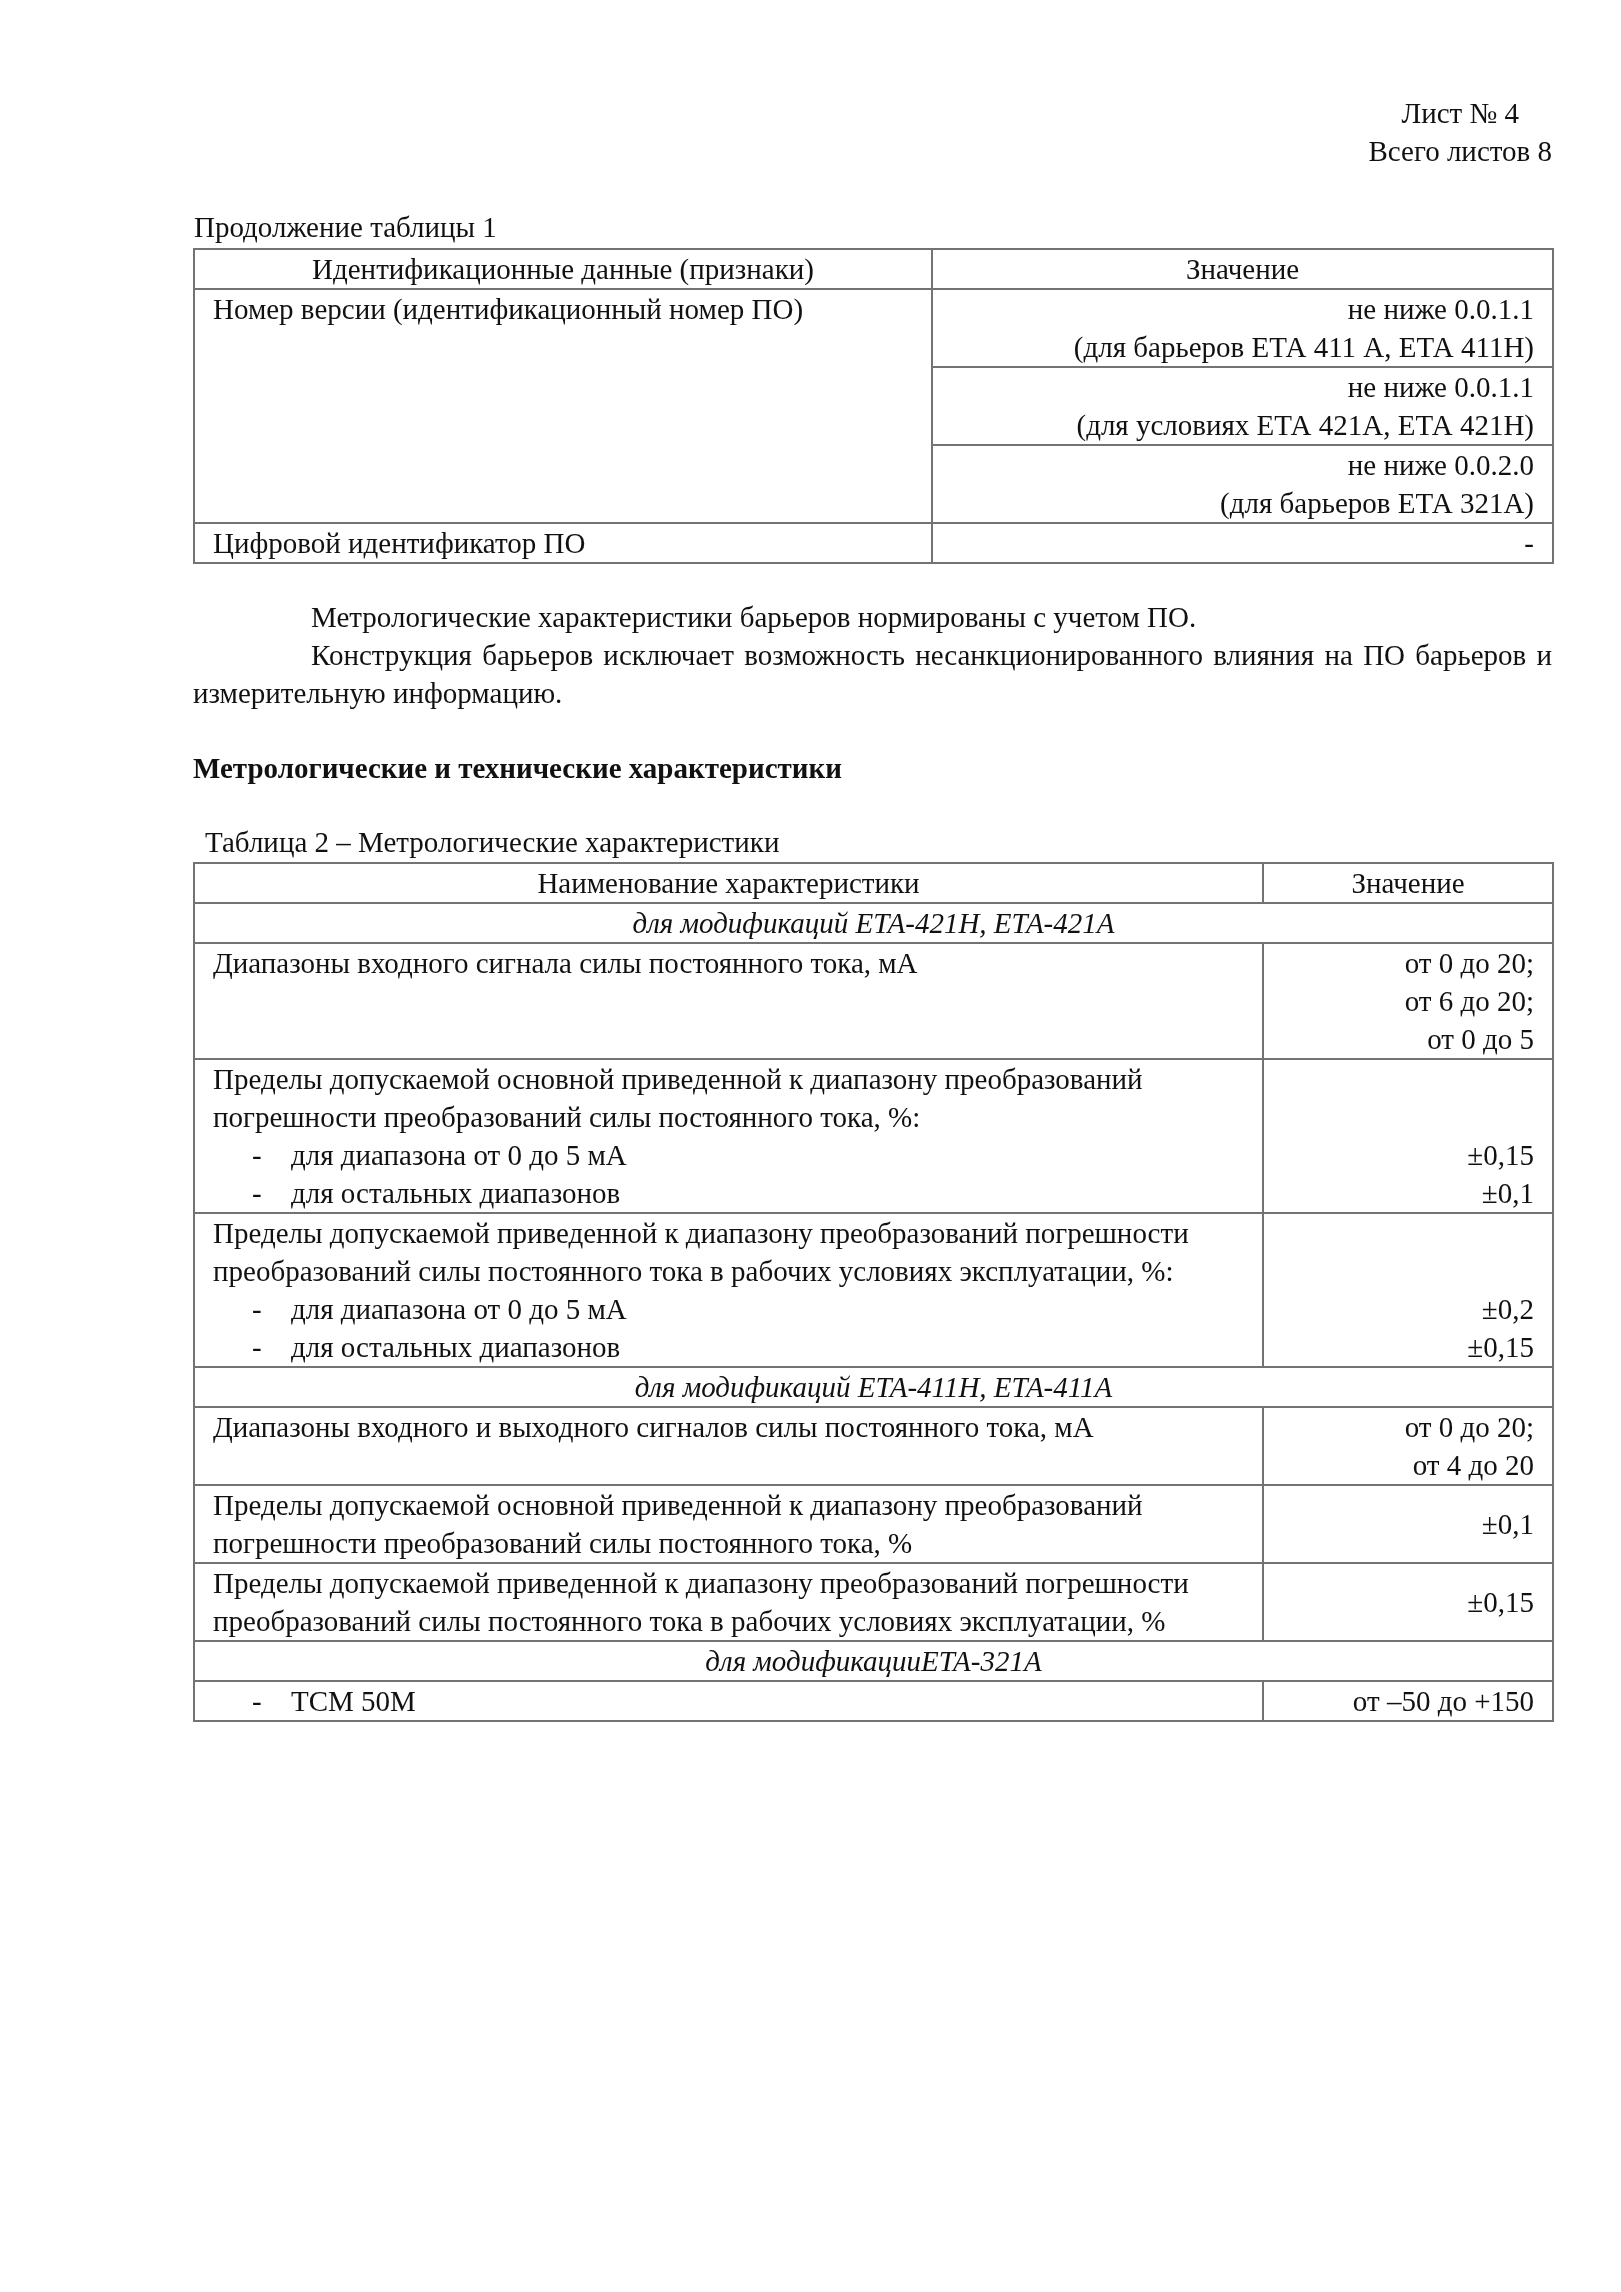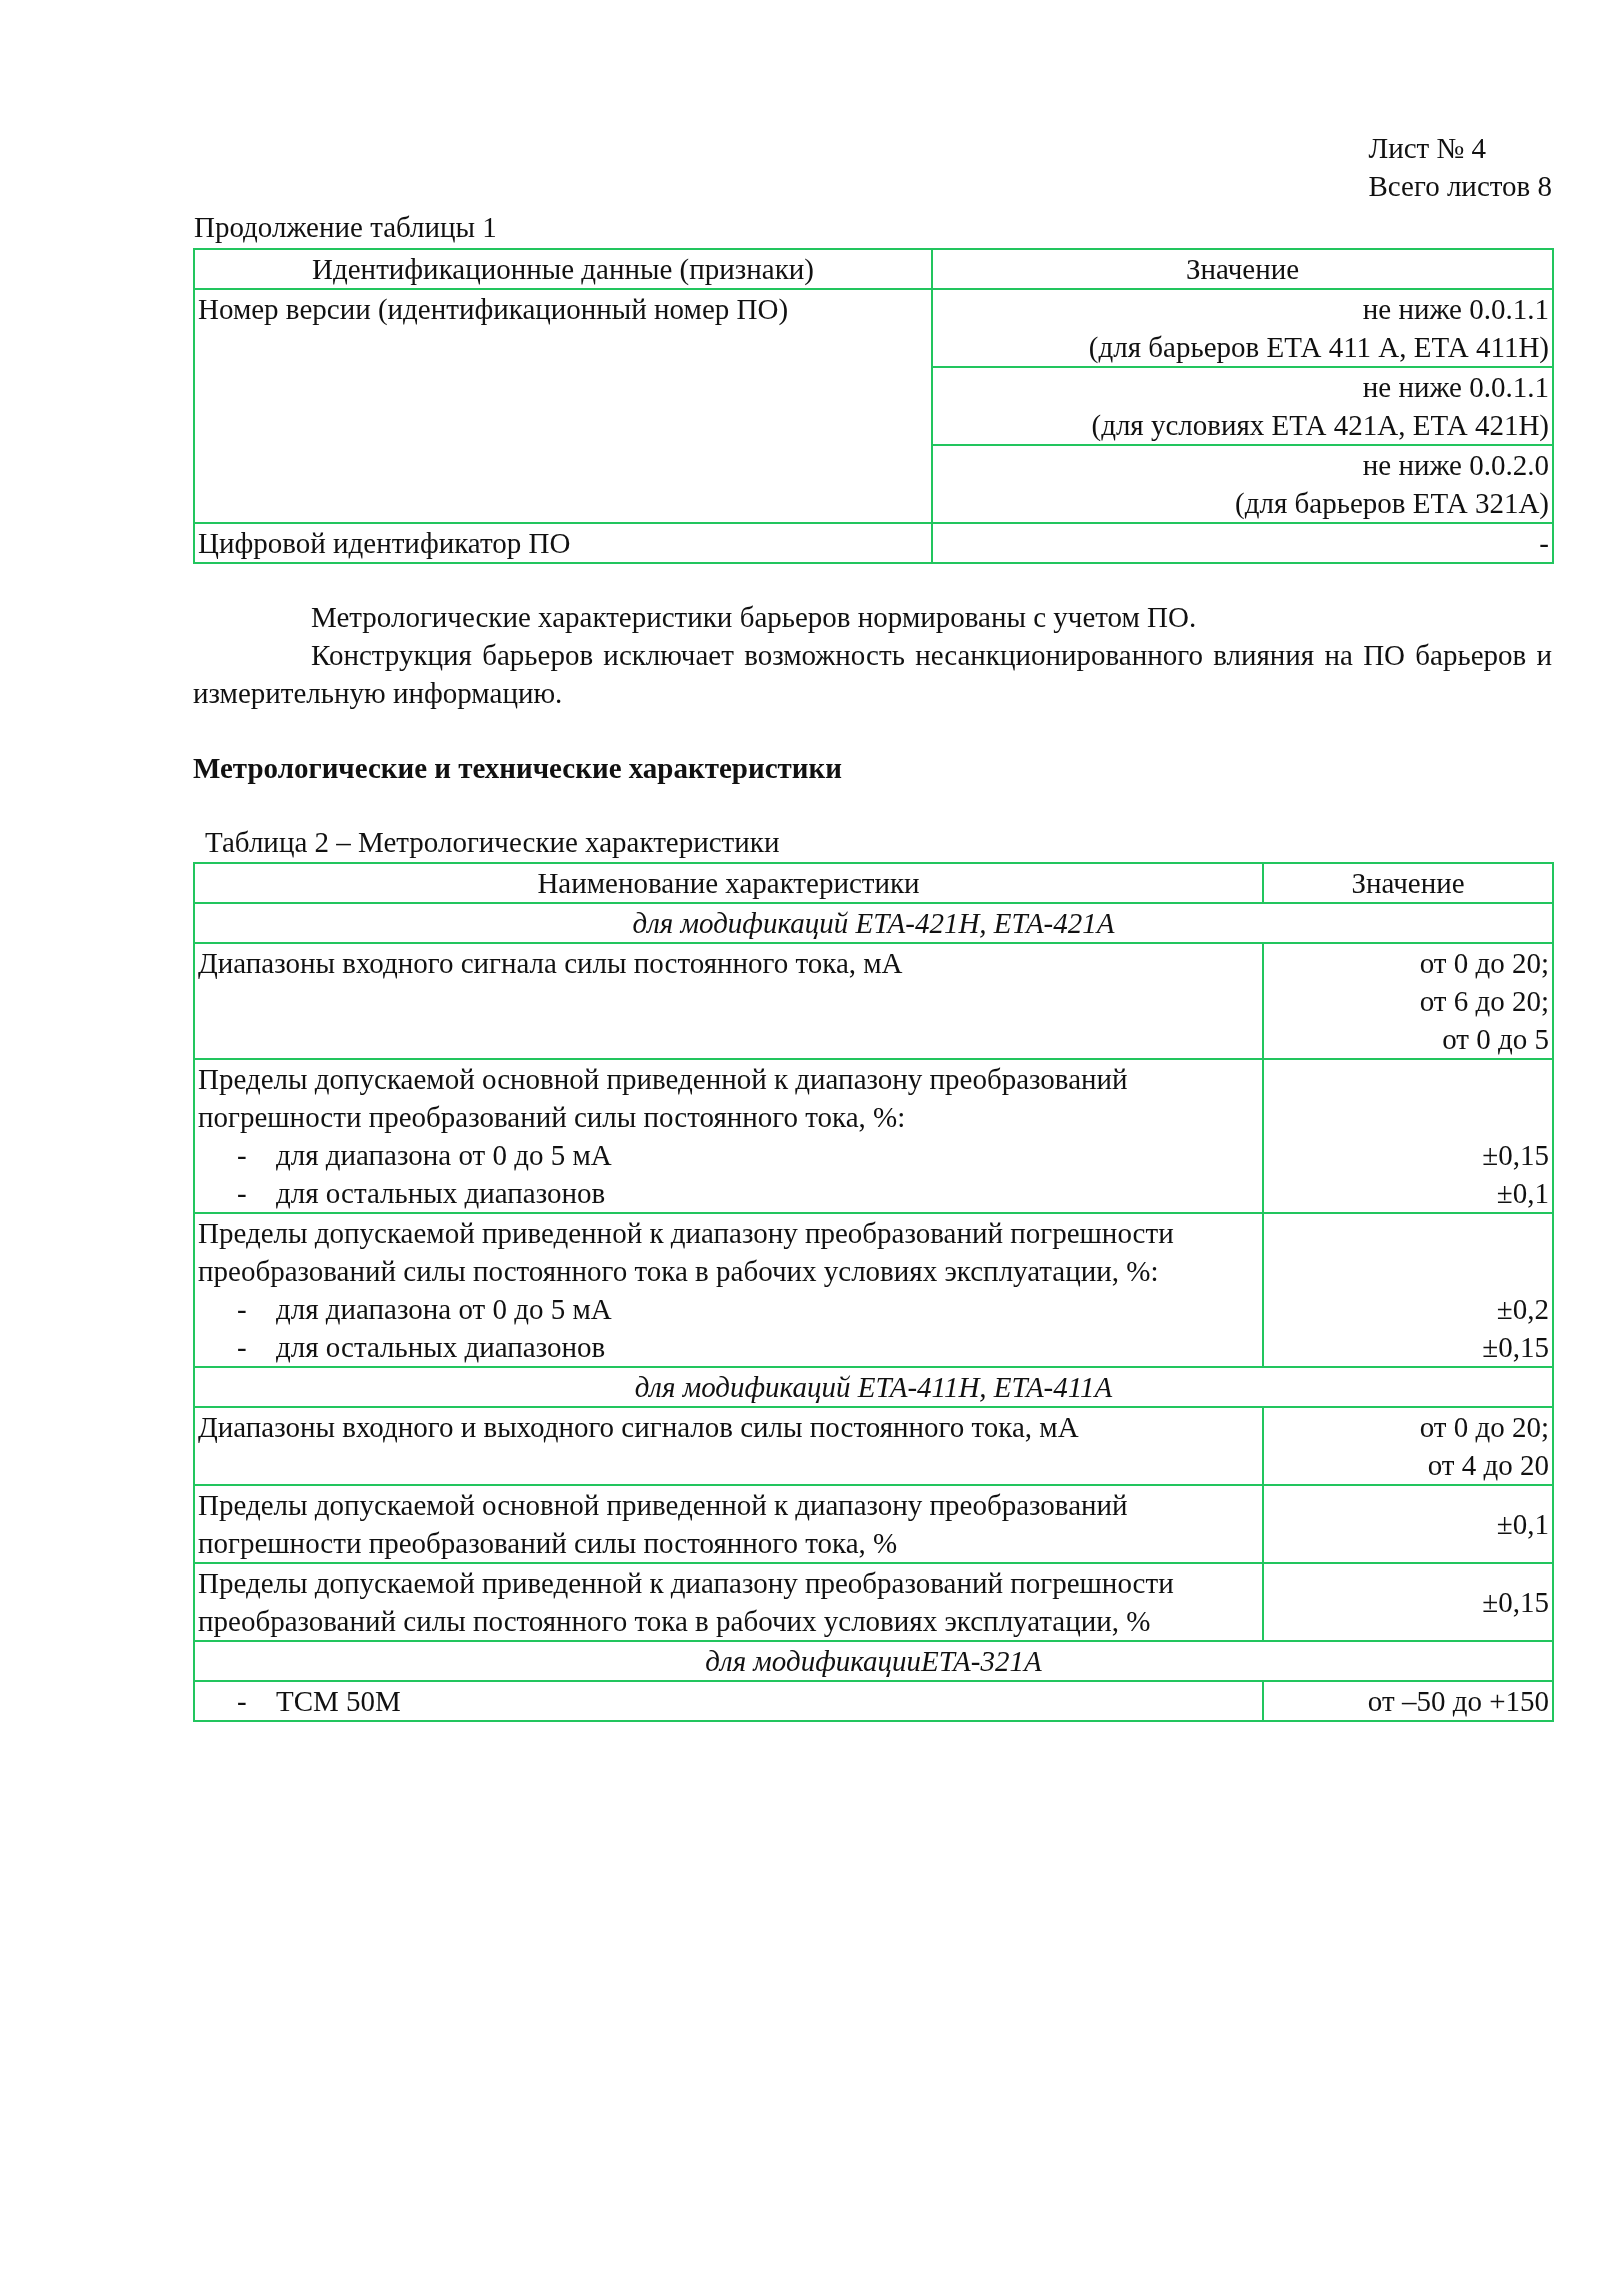--- a/index.html
+++ b/index.html
@@ -2,24 +2,24 @@
 <html><head>
 <meta charset="utf-8">
 <style>
   html, body { margin: 0; padding: 0; background: #ffffff; }
   body {
     width: 1621px; height: 2293px; position: relative; overflow: hidden;
     font-family: "Liberation Serif", "DejaVu Serif", serif;
     font-size: 29px; color: #111; line-height: 38px;
   }
   .abs { position: absolute; }
-  .sheet-header { right: 69px; top: 94px; text-align: left; margin-top: 35px; }
+  .sheet-header { right: 69px; top: 94px; text-align: center; }
   .sheet-header div { line-height: 38px; }
   table { border-collapse: collapse; position: absolute; left: 193px; width: 1359px; table-layout: fixed; }
-  td, th { border: 2px solid #22c55e; padding: 0 3px; vertical-align: top; font-weight: normal; }
+  td, th { border: 2px solid #737373; padding: 0 18px; vertical-align: top; font-weight: normal; }
   th { text-align: center; }
   .it { font-style: italic; text-align: center; }
   .indent-item { padding-left: 78px; display: block; }
   .indent-item::before { content: "-"; position: absolute; margin-left: -39px; }
   .para { left: 193px; width: 1359px; text-align: justify; }
   .para p { margin: 0; text-indent: 118px; }
   .bold { font-weight: bold; }
   .line { display: block; }
   .valcell { text-align: right; }
 </style>

